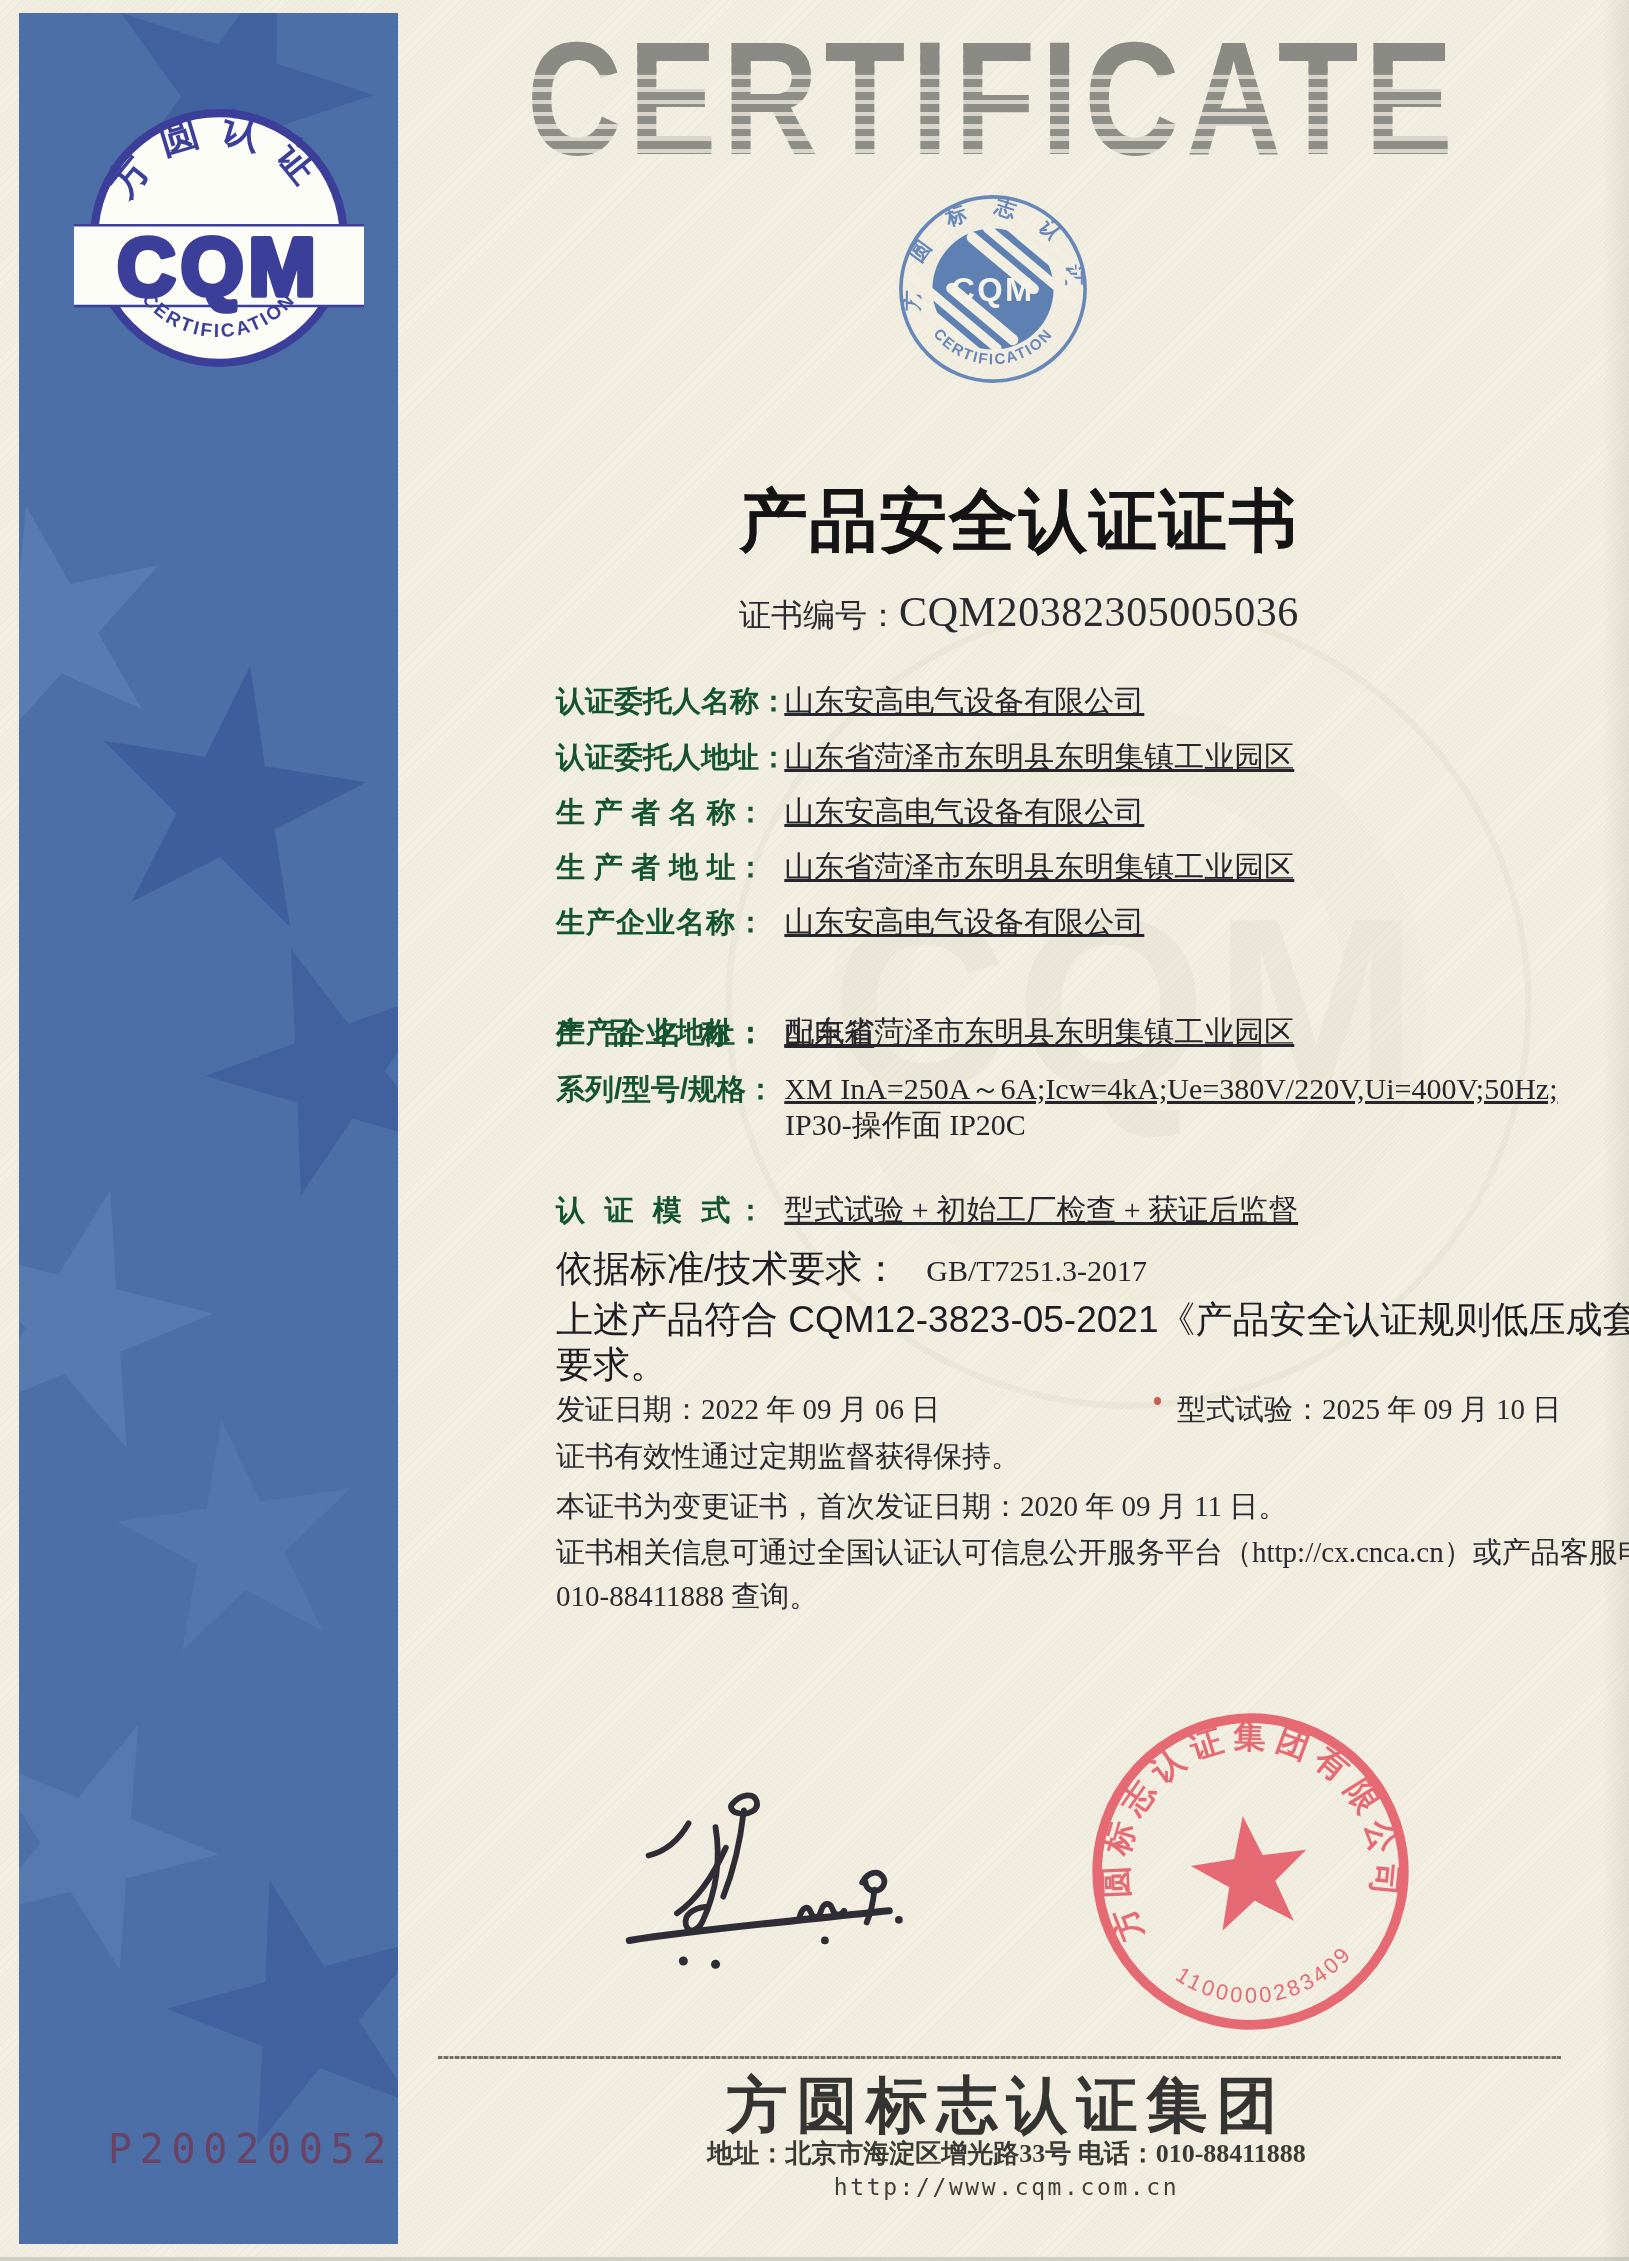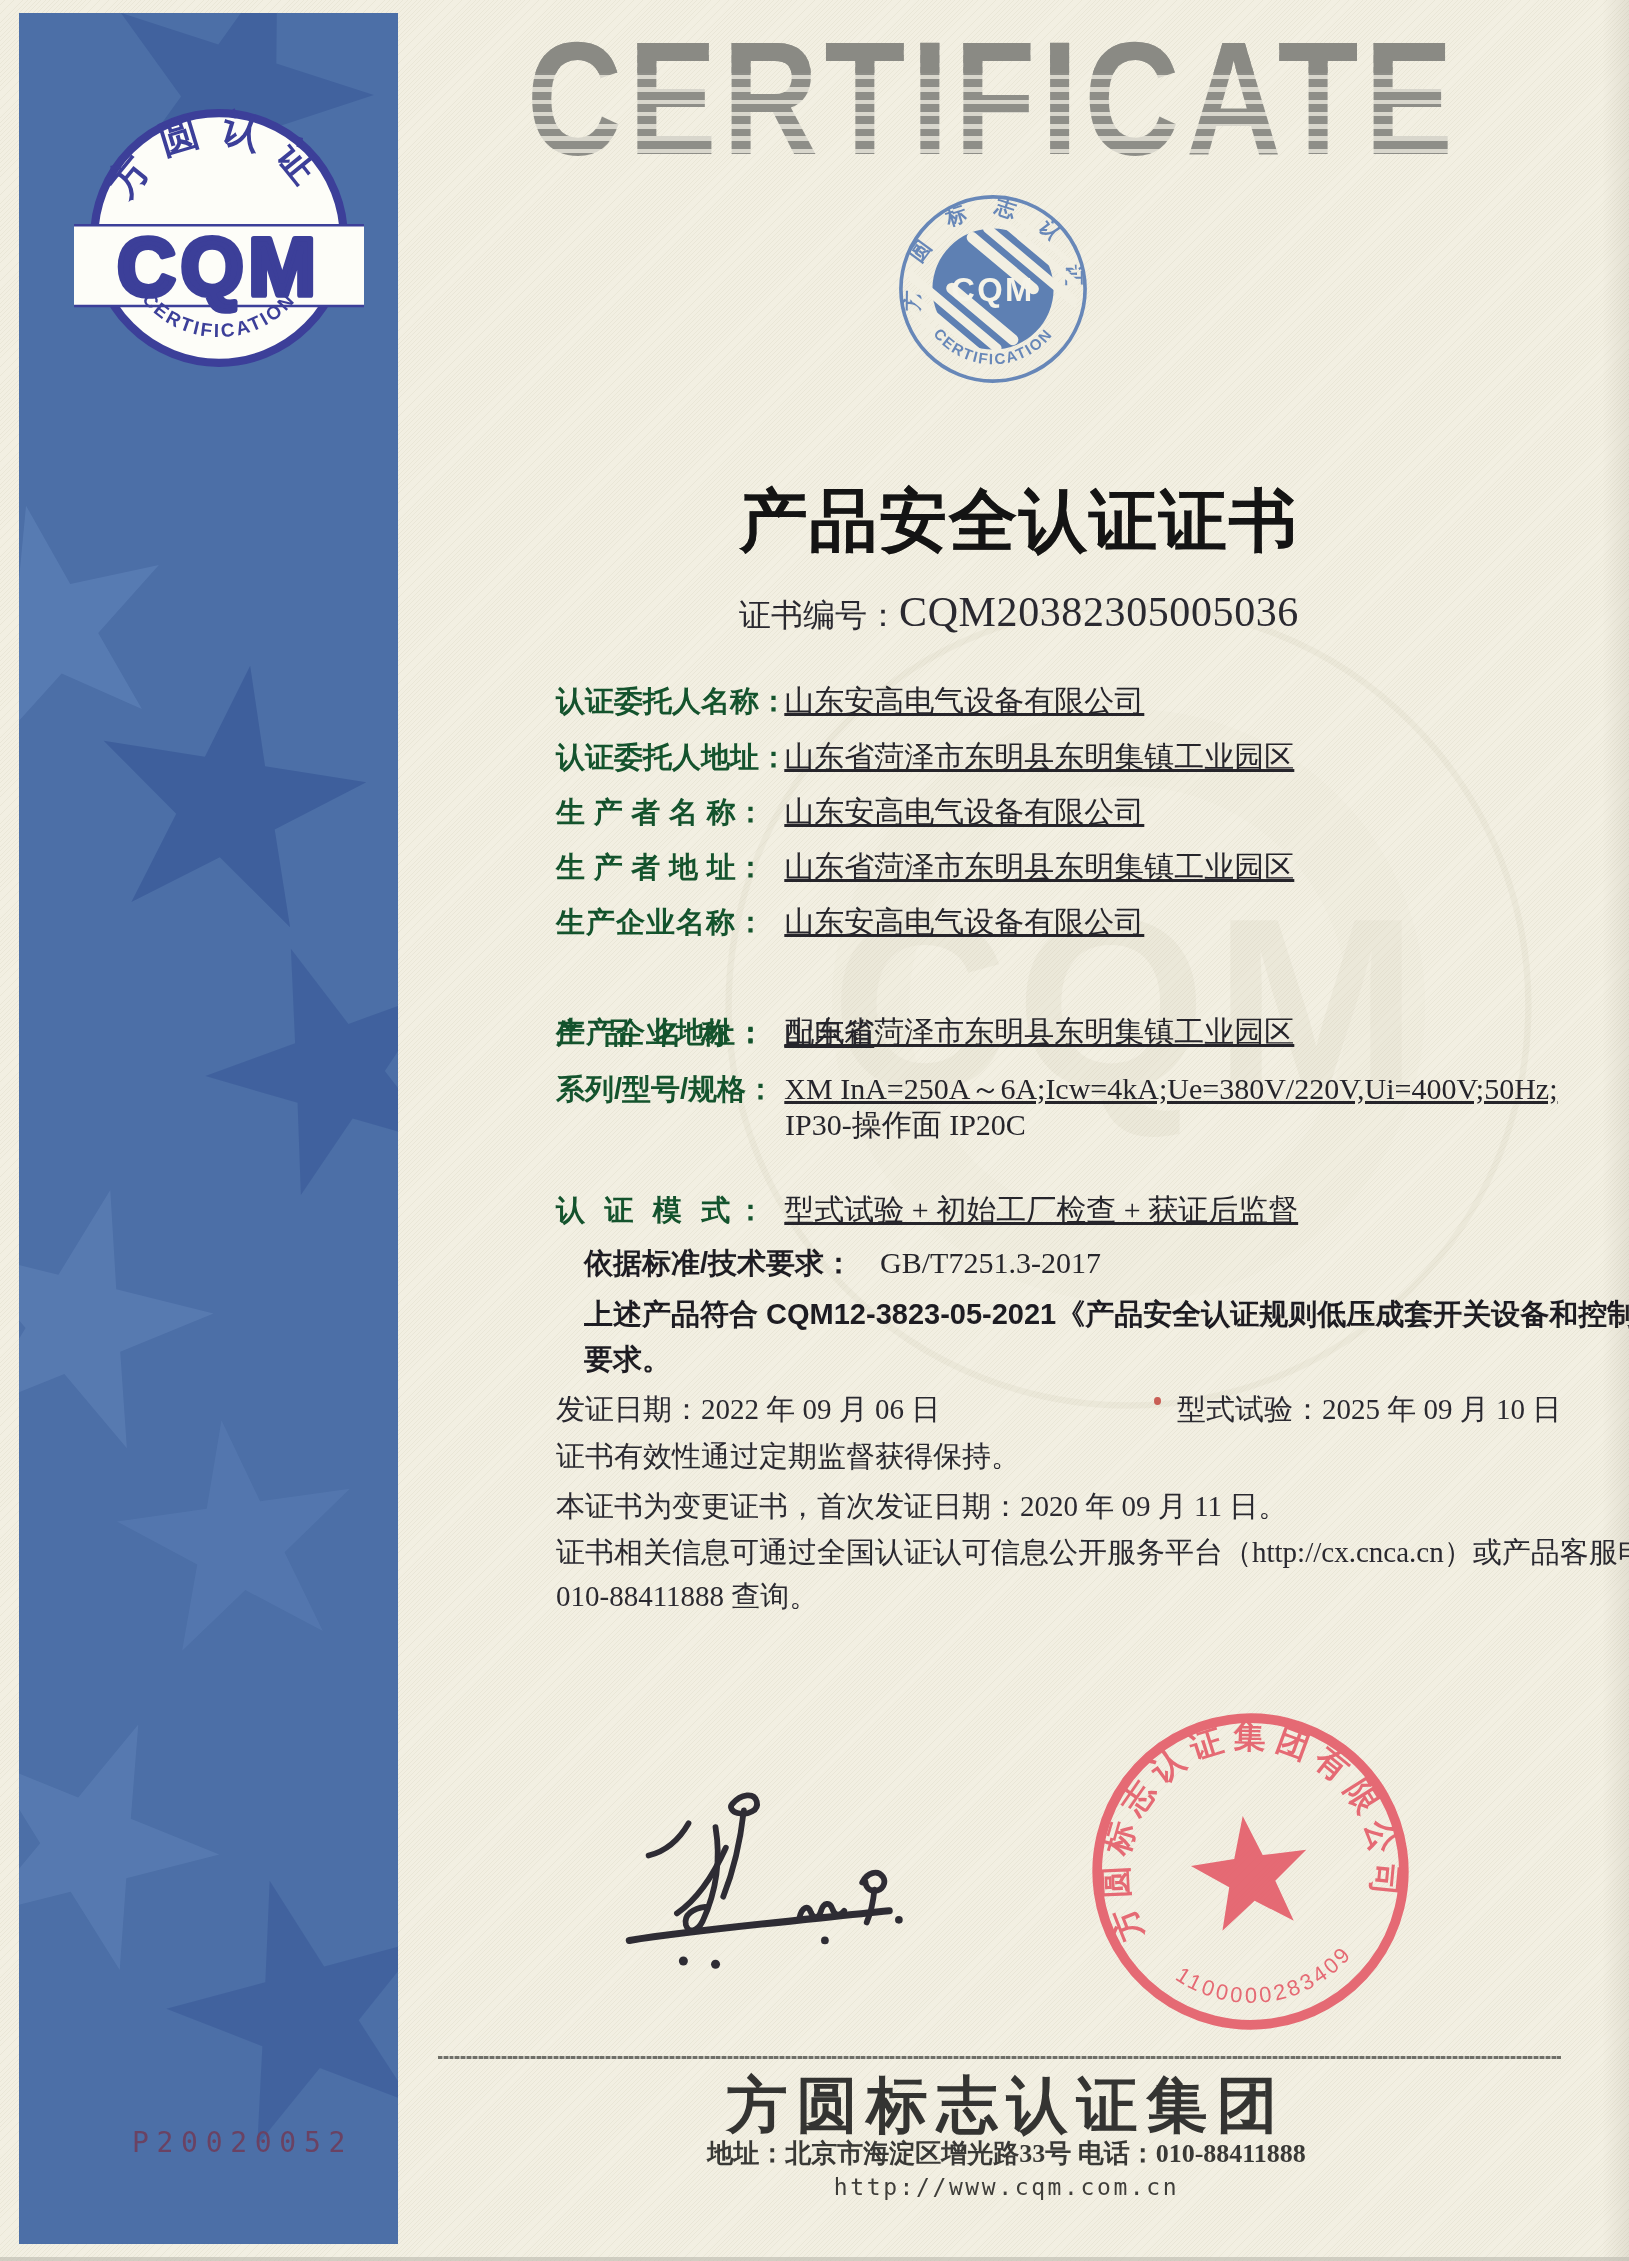--- a/index.html
+++ b/index.html
@@ -41,21 +41,21 @@
     position:absolute;left:387px;top:588px;width:1264px;text-align:center;
     font-size:32px;color:#2a2930;white-space:nowrap;
   }
   
   .row{position:absolute;left:556px;white-space:nowrap;font-size:30px;color:#26252b;}
   .flabel{
     display:inline-block;width:209px;text-align:justify;text-align-last:justify;
     font-weight:700;font-family:"Liberation Sans", sans-serif;font-size:29px;color:#14532d;
   }
   .val{margin-left:19.3px;text-decoration:underline;}
-  .boldline{font-weight:700;font-family:"Liberation Sans", sans-serif;font-size:29px;color:#1d1c22;margin-left:28px;}
+  .boldline{font-weight:400;font-family:"Liberation Sans", sans-serif;font-size:37px;color:#1d1c22;}
   .note{font-size:29px;color:#2a2930;}
   
   .sep{
     position:absolute;left:438px;top:2056px;width:1123px;height:2.6px;
     background:repeating-linear-gradient(90deg,#6f6f68 0 3.9px,#b7b6ad 3.9px 5.8px);
   }
   .f-org{
     position:absolute;left:378px;top:2065px;width:1257px;text-align:center;
     font-size:61px;font-weight:700;letter-spacing:9px;color:#343432;white-space:nowrap;
   }
@@ -63,22 +63,22 @@
     position:absolute;left:378px;top:2136px;width:1257px;text-align:center;
     font-size:26px;font-weight:700;color:#393936;white-space:nowrap;
   }
   .f-web{
     position:absolute;left:378px;top:2174px;width:1257px;text-align:center;
     font-family:"DejaVu Sans Mono", monospace;font-size:23px;color:#3f3e3a;
     letter-spacing:2.6px;white-space:nowrap;
   }
   .p-serial{
     position:absolute;left:108px;top:2126px;
-    font-family:"DejaVu Sans Mono", monospace;font-size:28px;letter-spacing:7.7px;
-    color:#6a4263;white-space:nowrap;margin-left:24px;
+    font-family:"DejaVu Sans Mono", monospace;font-size:40px;letter-spacing:7.7px;
+    color:#6a4263;white-space:nowrap;
   }
   .edge-right{
     position:absolute;right:0;top:0;width:28px;height:2261px;
     background:linear-gradient(90deg, rgba(0,0,0,0) 0, rgba(90,80,60,0.10) 100%);
   }
   .edge-bottom{
     position:absolute;left:0;bottom:0;width:1630px;height:4.5px;background:#bdbbb1;opacity:.65;
   }
   .speck{position:absolute;border-radius:50%;background:#bf3b33;opacity:.8;}
   svg text{font-family:"Liberation Sans", sans-serif;}

